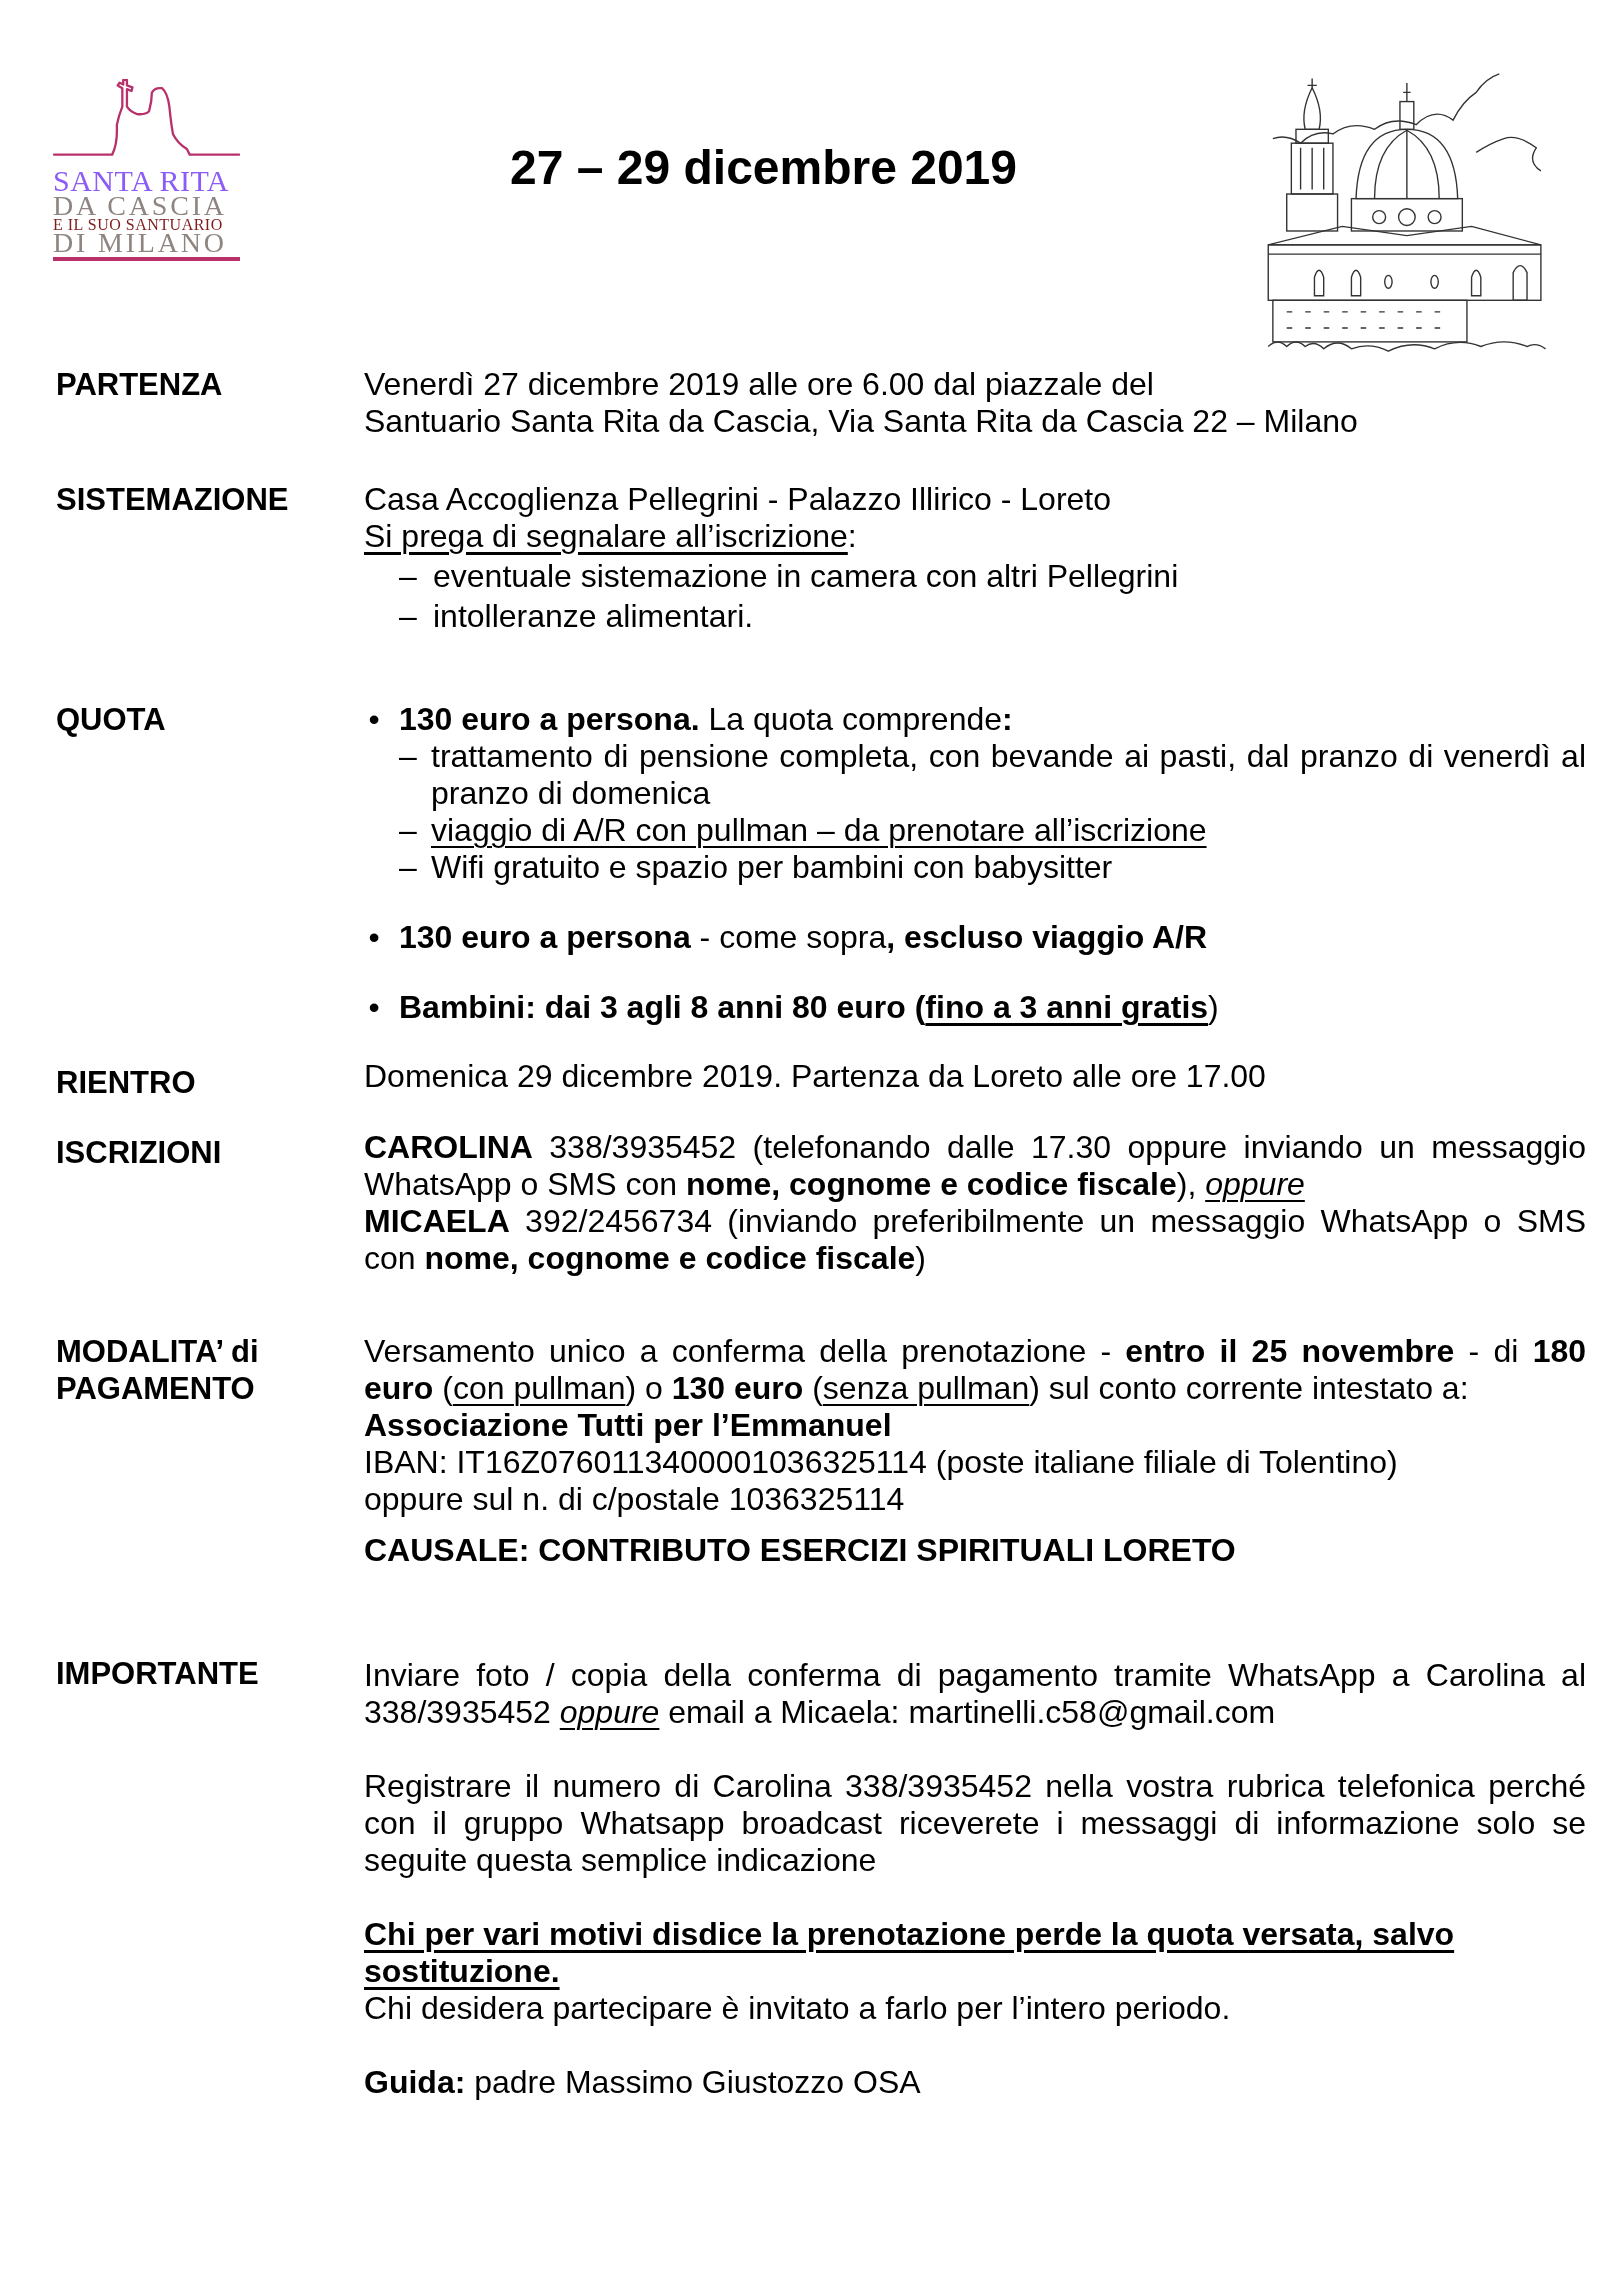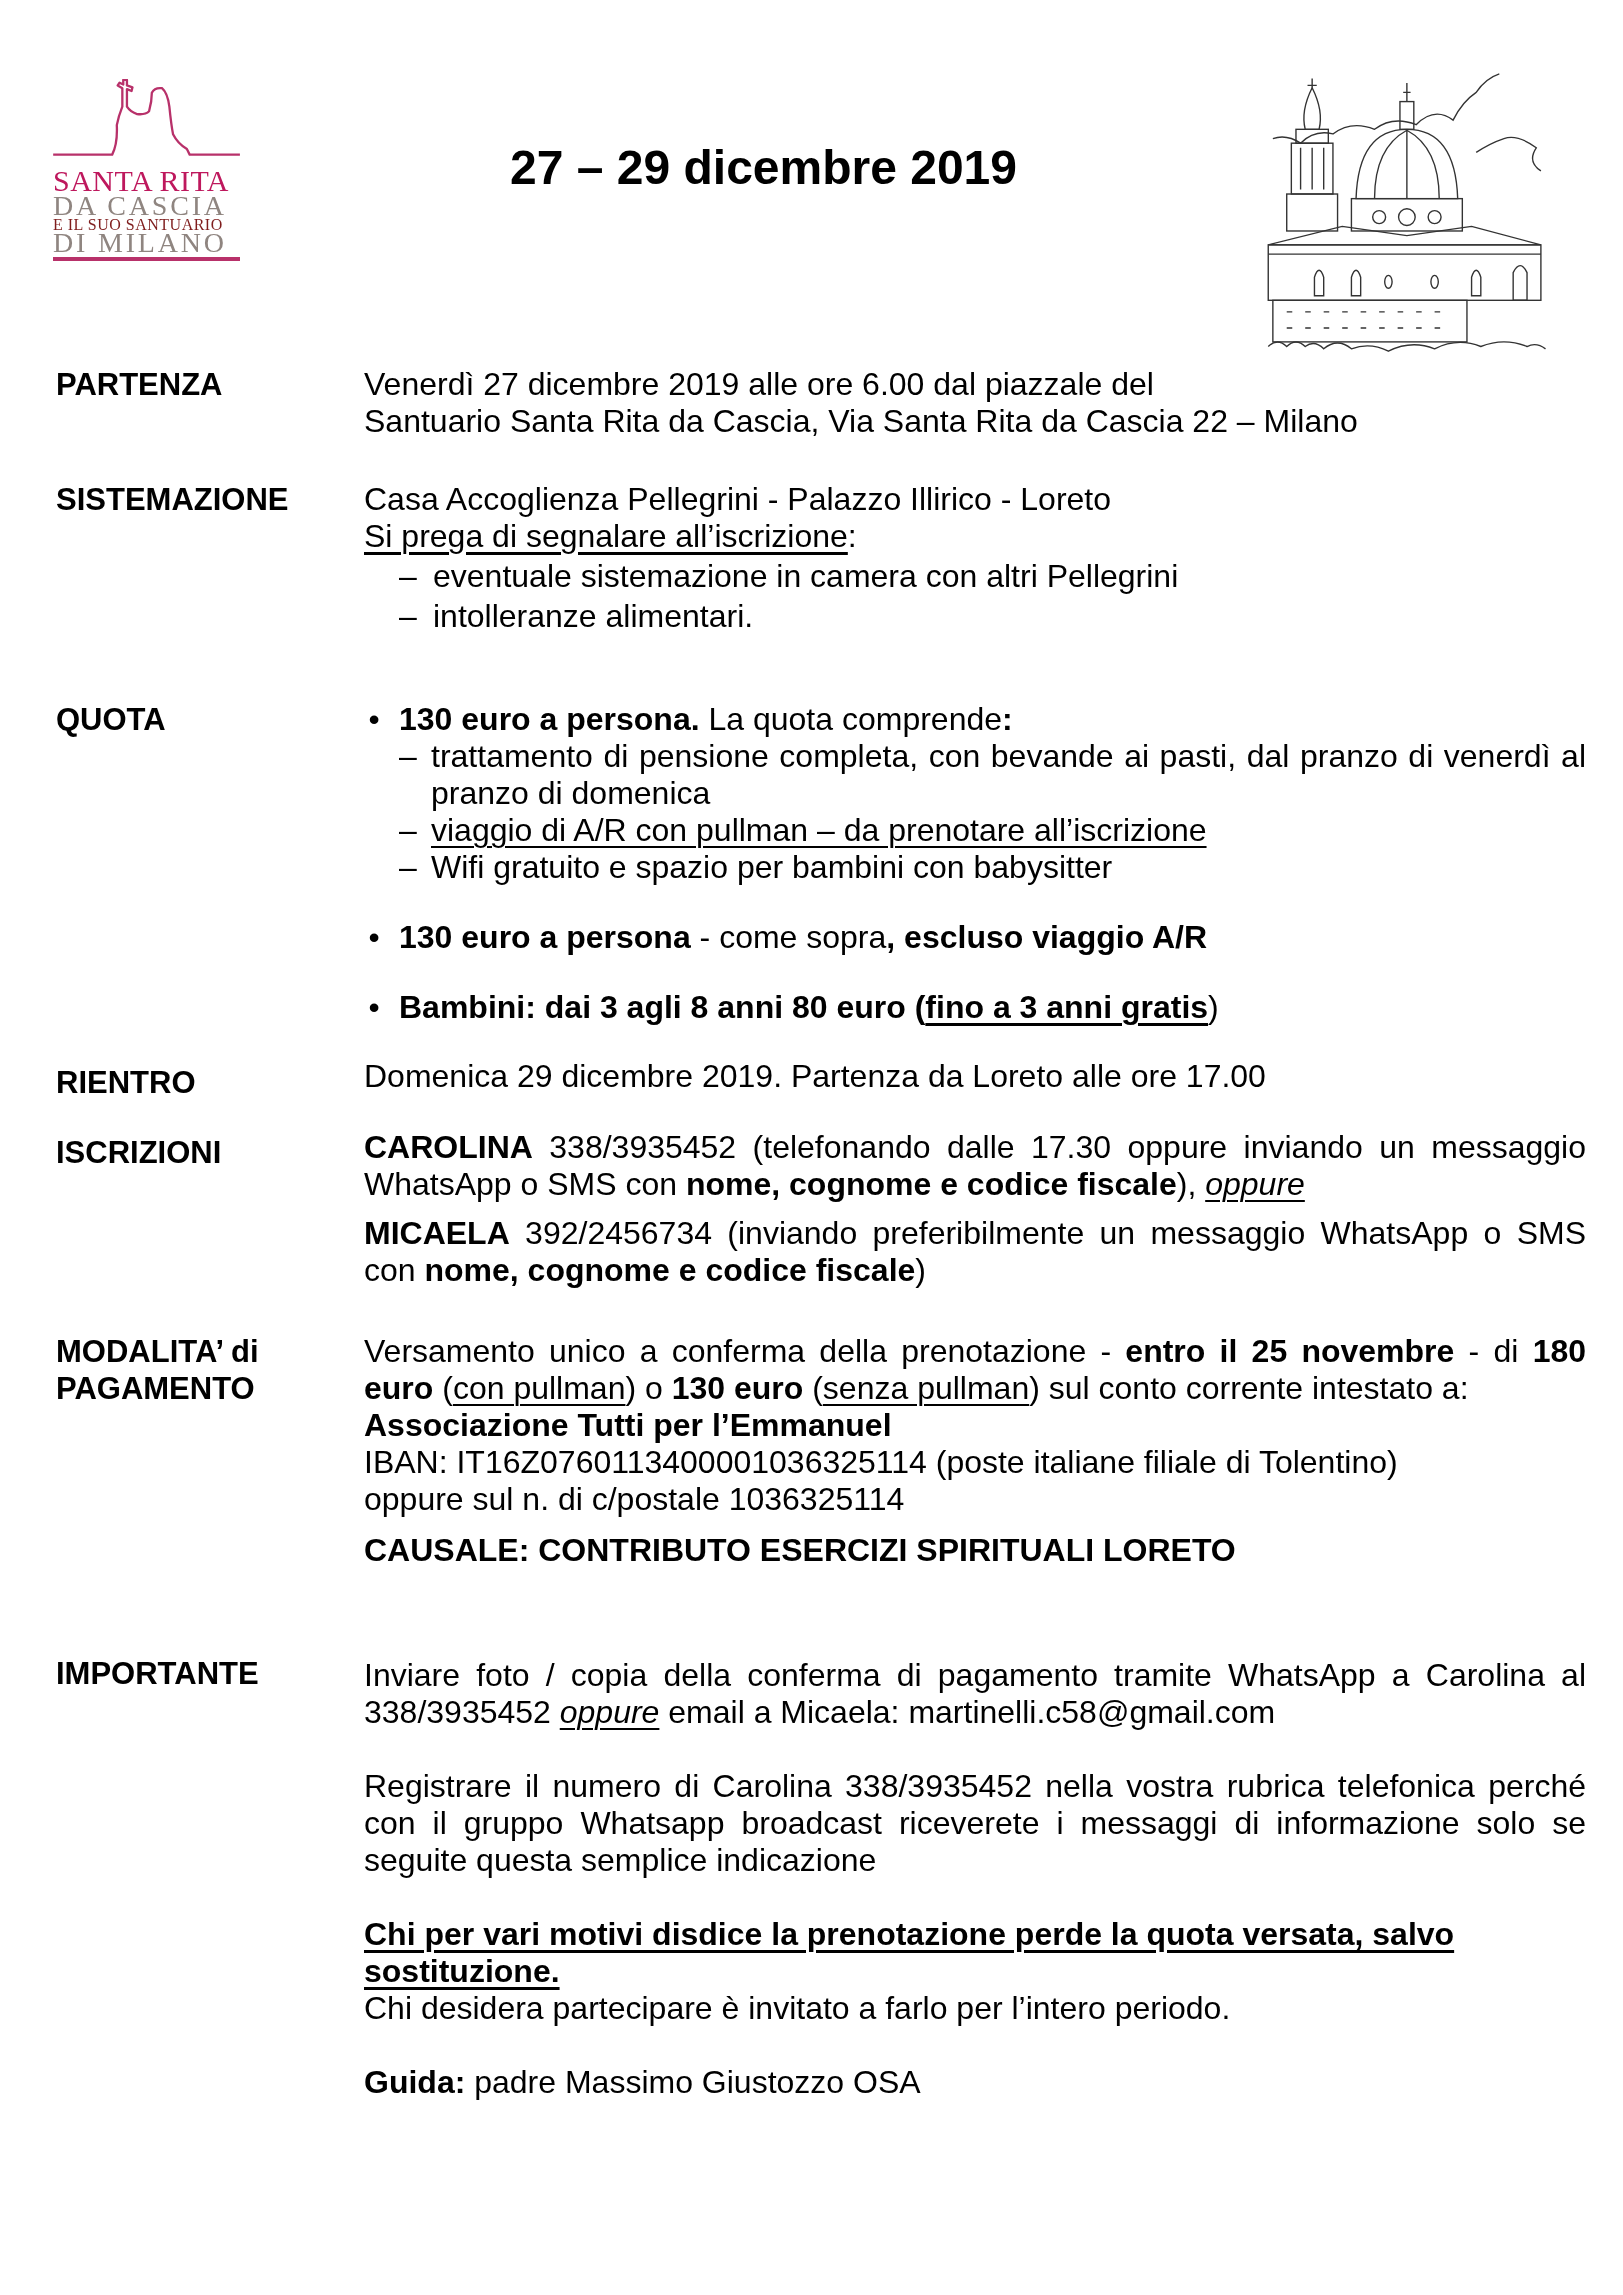--- a/index.html
+++ b/index.html
@@ -4,21 +4,21 @@
 <style>
   html, body { margin: 0; padding: 0; background: #ffffff; }
   body { width: 1624px; height: 2295px; position: relative; overflow: hidden;
          font-family: "Liberation Sans", sans-serif; color: #000; }
   .abs { position: absolute; }
 
   
   #logo { left: 53px; top: 79px; width: 194px; height: 176px; }
   #logo .logo-line { position: absolute; left: 0; width: 187px; height: 3.7px; background: #b8316a; }
   #logo .l1 { position: absolute; left: 0; top: 88px; font-family: "Liberation Serif", serif;
-              font-size: 30px; color: #be185d; letter-spacing: 0.5px; line-height: 28px; }
+              font-size: 30px; color: #8b5cf6; letter-spacing: 0.5px; line-height: 28px; }
   #logo .l2 { position: absolute; left: 0; top: 115px; font-family: "Liberation Serif", serif;
               font-size: 28px; color: #8f8580; letter-spacing: 2.8px; line-height: 24px; }
   #logo .l3 { position: absolute; left: 0; top: 138px; font-family: "Liberation Serif", serif;
               font-size: 16px; color: #7f1d1d; letter-spacing: 0.5px; line-height: 15.7px; }
   #logo .l4 { position: absolute; left: 0; top: 152px; font-family: "Liberation Serif", serif;
               font-size: 28px; color: #8f8580; letter-spacing: 2.8px; line-height: 24px; }
 
   
   #title { left: 324px; top: 139px; width: 879px; text-align: center; font-weight: bold;
            font-size: 48px; line-height: 57px; }
@@ -132,21 +132,21 @@
 </div>
 
 <div class="label" style="top:1064px;">RIENTRO</div>
 <div class="content" style="top:1058px;">
   <p>Domenica 29 dicembre 2019. Partenza da Loreto alle ore 17.00</p>
 </div>
 
 <div class="label" style="top:1134px;">ISCRIZIONI</div>
 <div class="content" style="top:1129px;">
   <p class="justify"><span class="b">CAROLINA</span><span> 338/3935452</span><span> (telefonando dalle 17.30 oppure inviando un messaggio WhatsApp o SMS con </span><span class="b">nome, cognome e codice fiscale</span><span>), </span><span class="i u" style="text-decoration-thickness:1.9px;">oppure</span></p>
-  <p class="justify" style="margin-top:12px;"><span class="b">MICAELA</span><span> 392/2456734</span><span> (inviando preferibilmente un messaggio WhatsApp o SMS con </span><span class="b">nome, cognome e codice fiscale</span><span>)</span></p>
+  <p class="justify" style="margin-top:0;"><span class="b">MICAELA</span><span> 392/2456734</span><span> (inviando preferibilmente un messaggio WhatsApp o SMS con </span><span class="b">nome, cognome e codice fiscale</span><span>)</span></p>
 </div>
 
 <div class="label" style="top:1333px;">
   <div>MODALITA’ di</div>
   <div>PAGAMENTO</div>
 </div>
 <div class="content" style="top:1333px;">
   <p class="justify"><span>Versamento unico a conferma della prenotazione - </span><span class="b">entro il 25 novembre</span><span> - di </span><span class="b">180 euro</span><span> (</span><span class="u" style="text-decoration-thickness:1.9px;">con pullman</span><span>) o </span><span class="b">130 euro</span><span> (</span><span class="u" style="text-decoration-thickness:1.9px;">senza pullman</span><span>) sul conto corrente intestato a:</span></p>
   <p class="b" style="margin-top:0;">Associazione Tutti per l’Emmanuel</p>
   <p>IBAN: IT16Z0760113400001036325114 (poste italiane filiale di Tolentino)</p>

